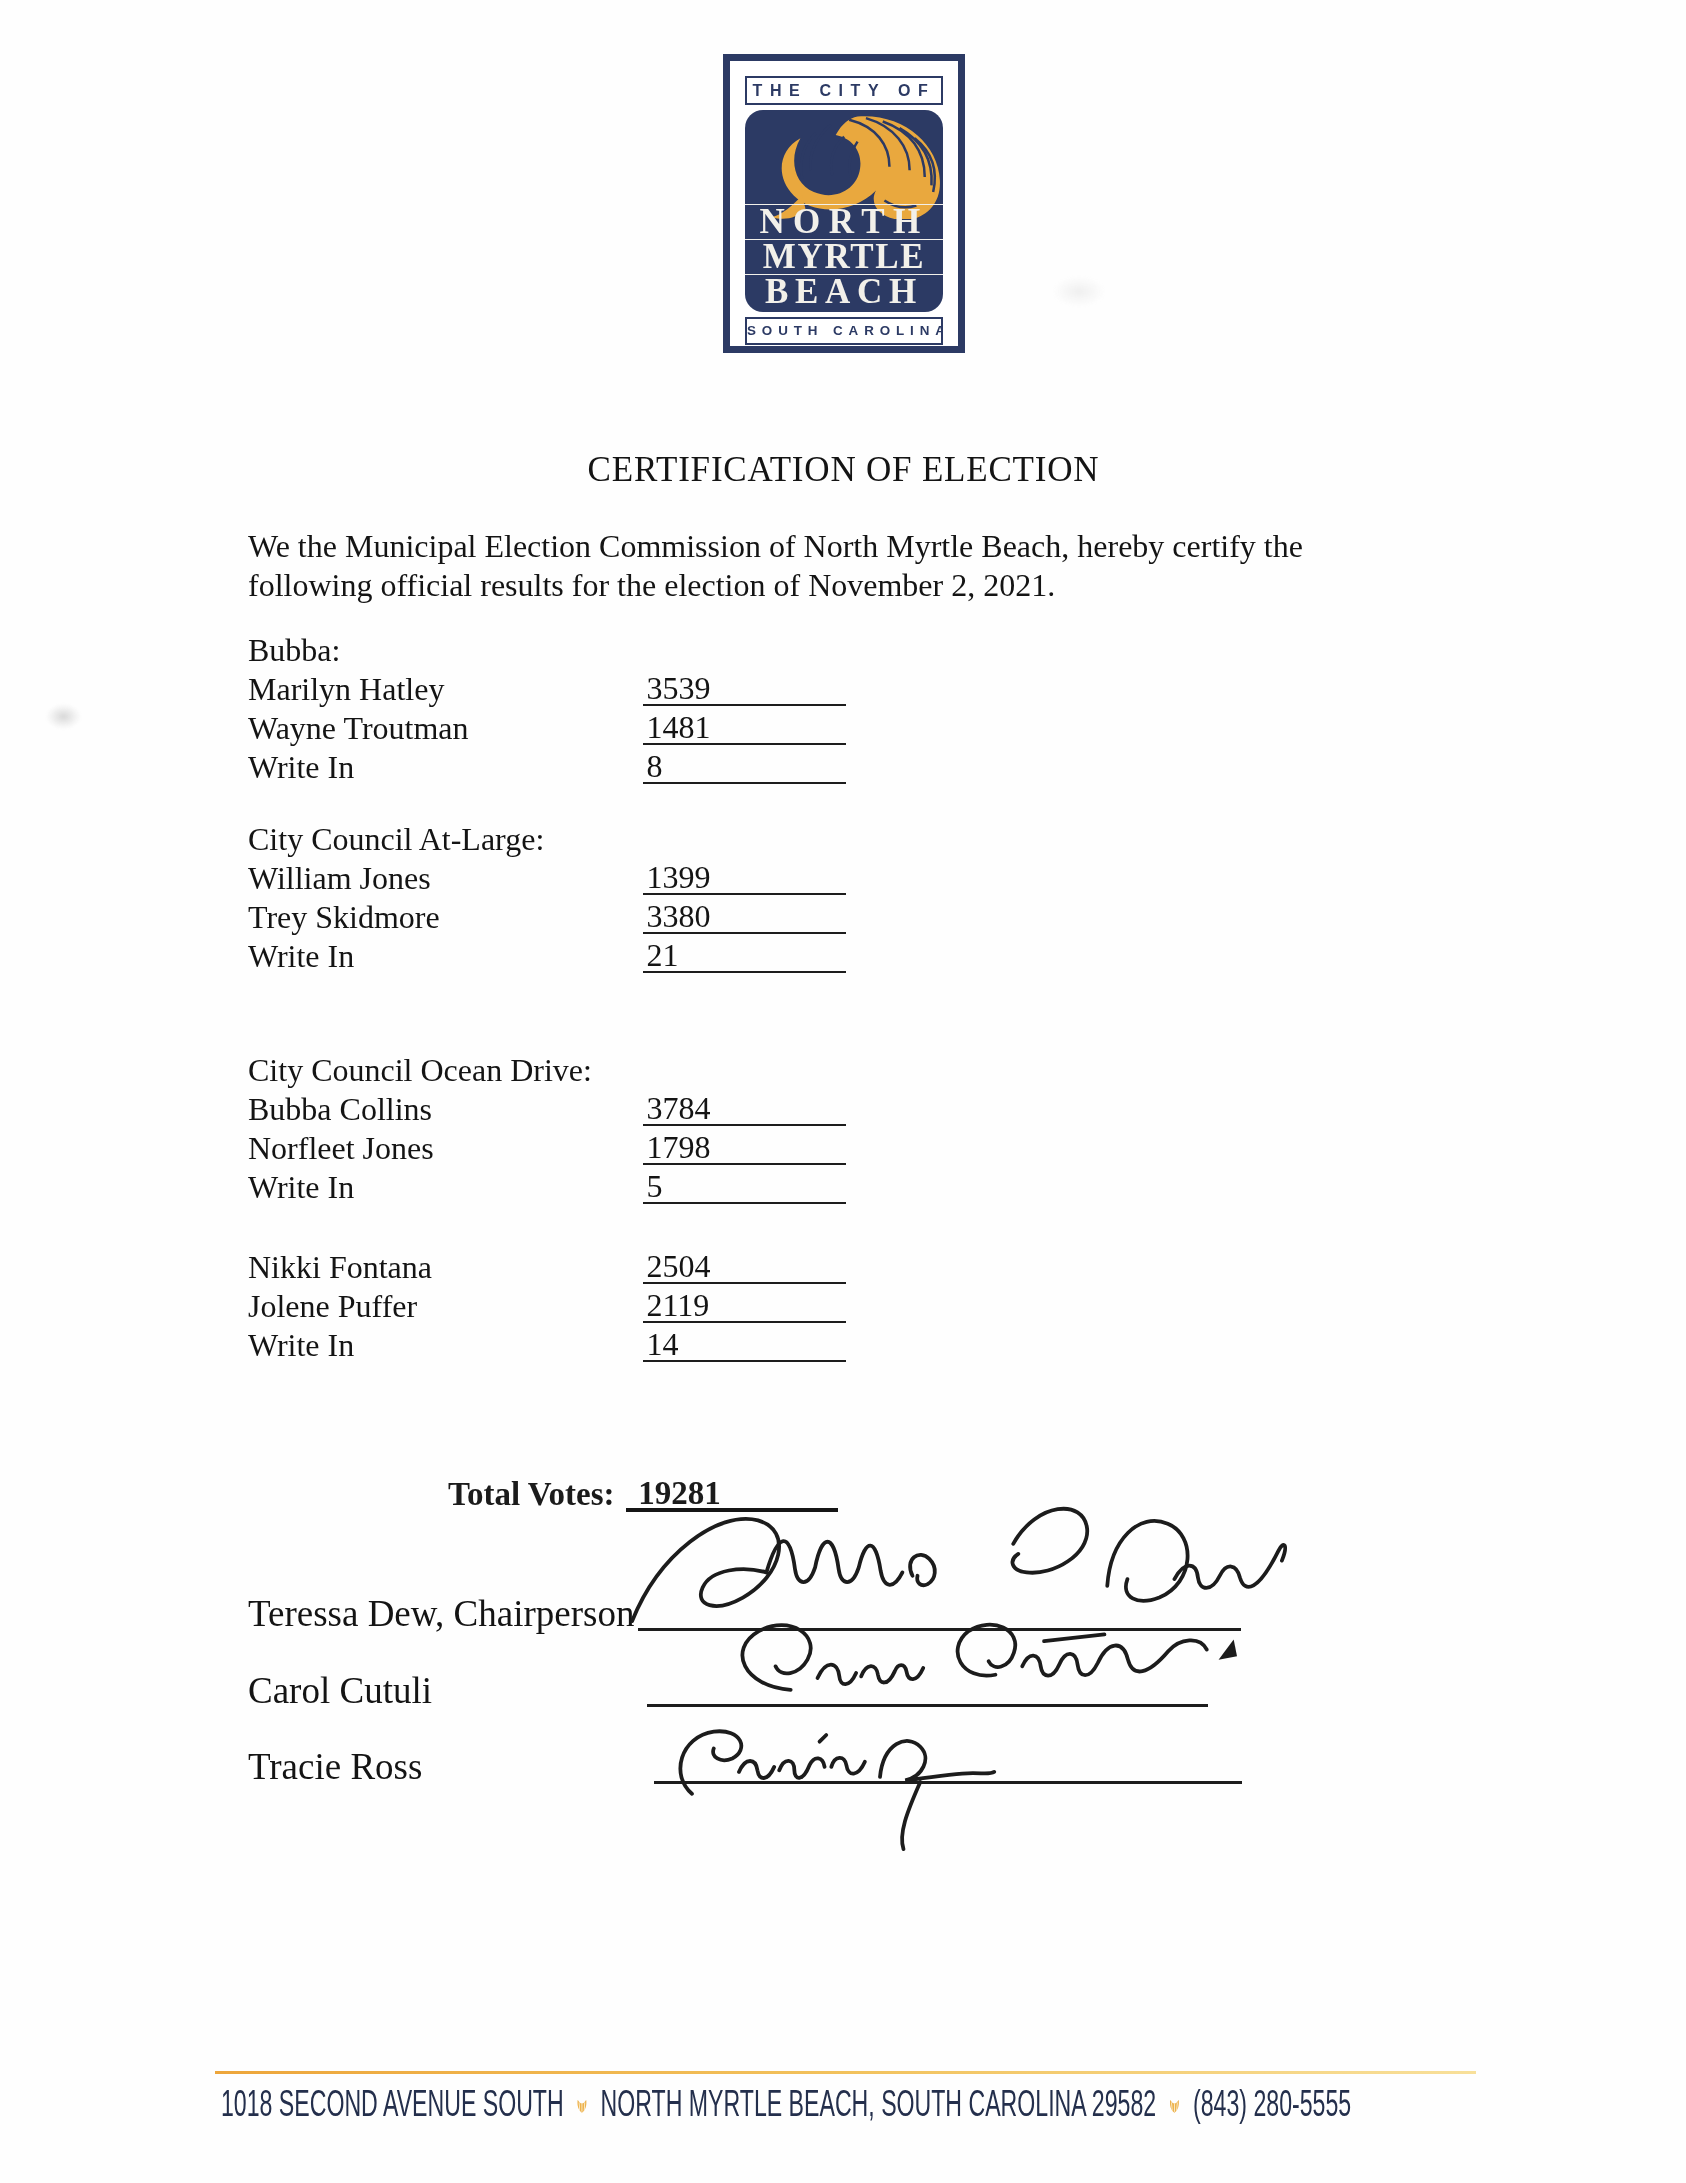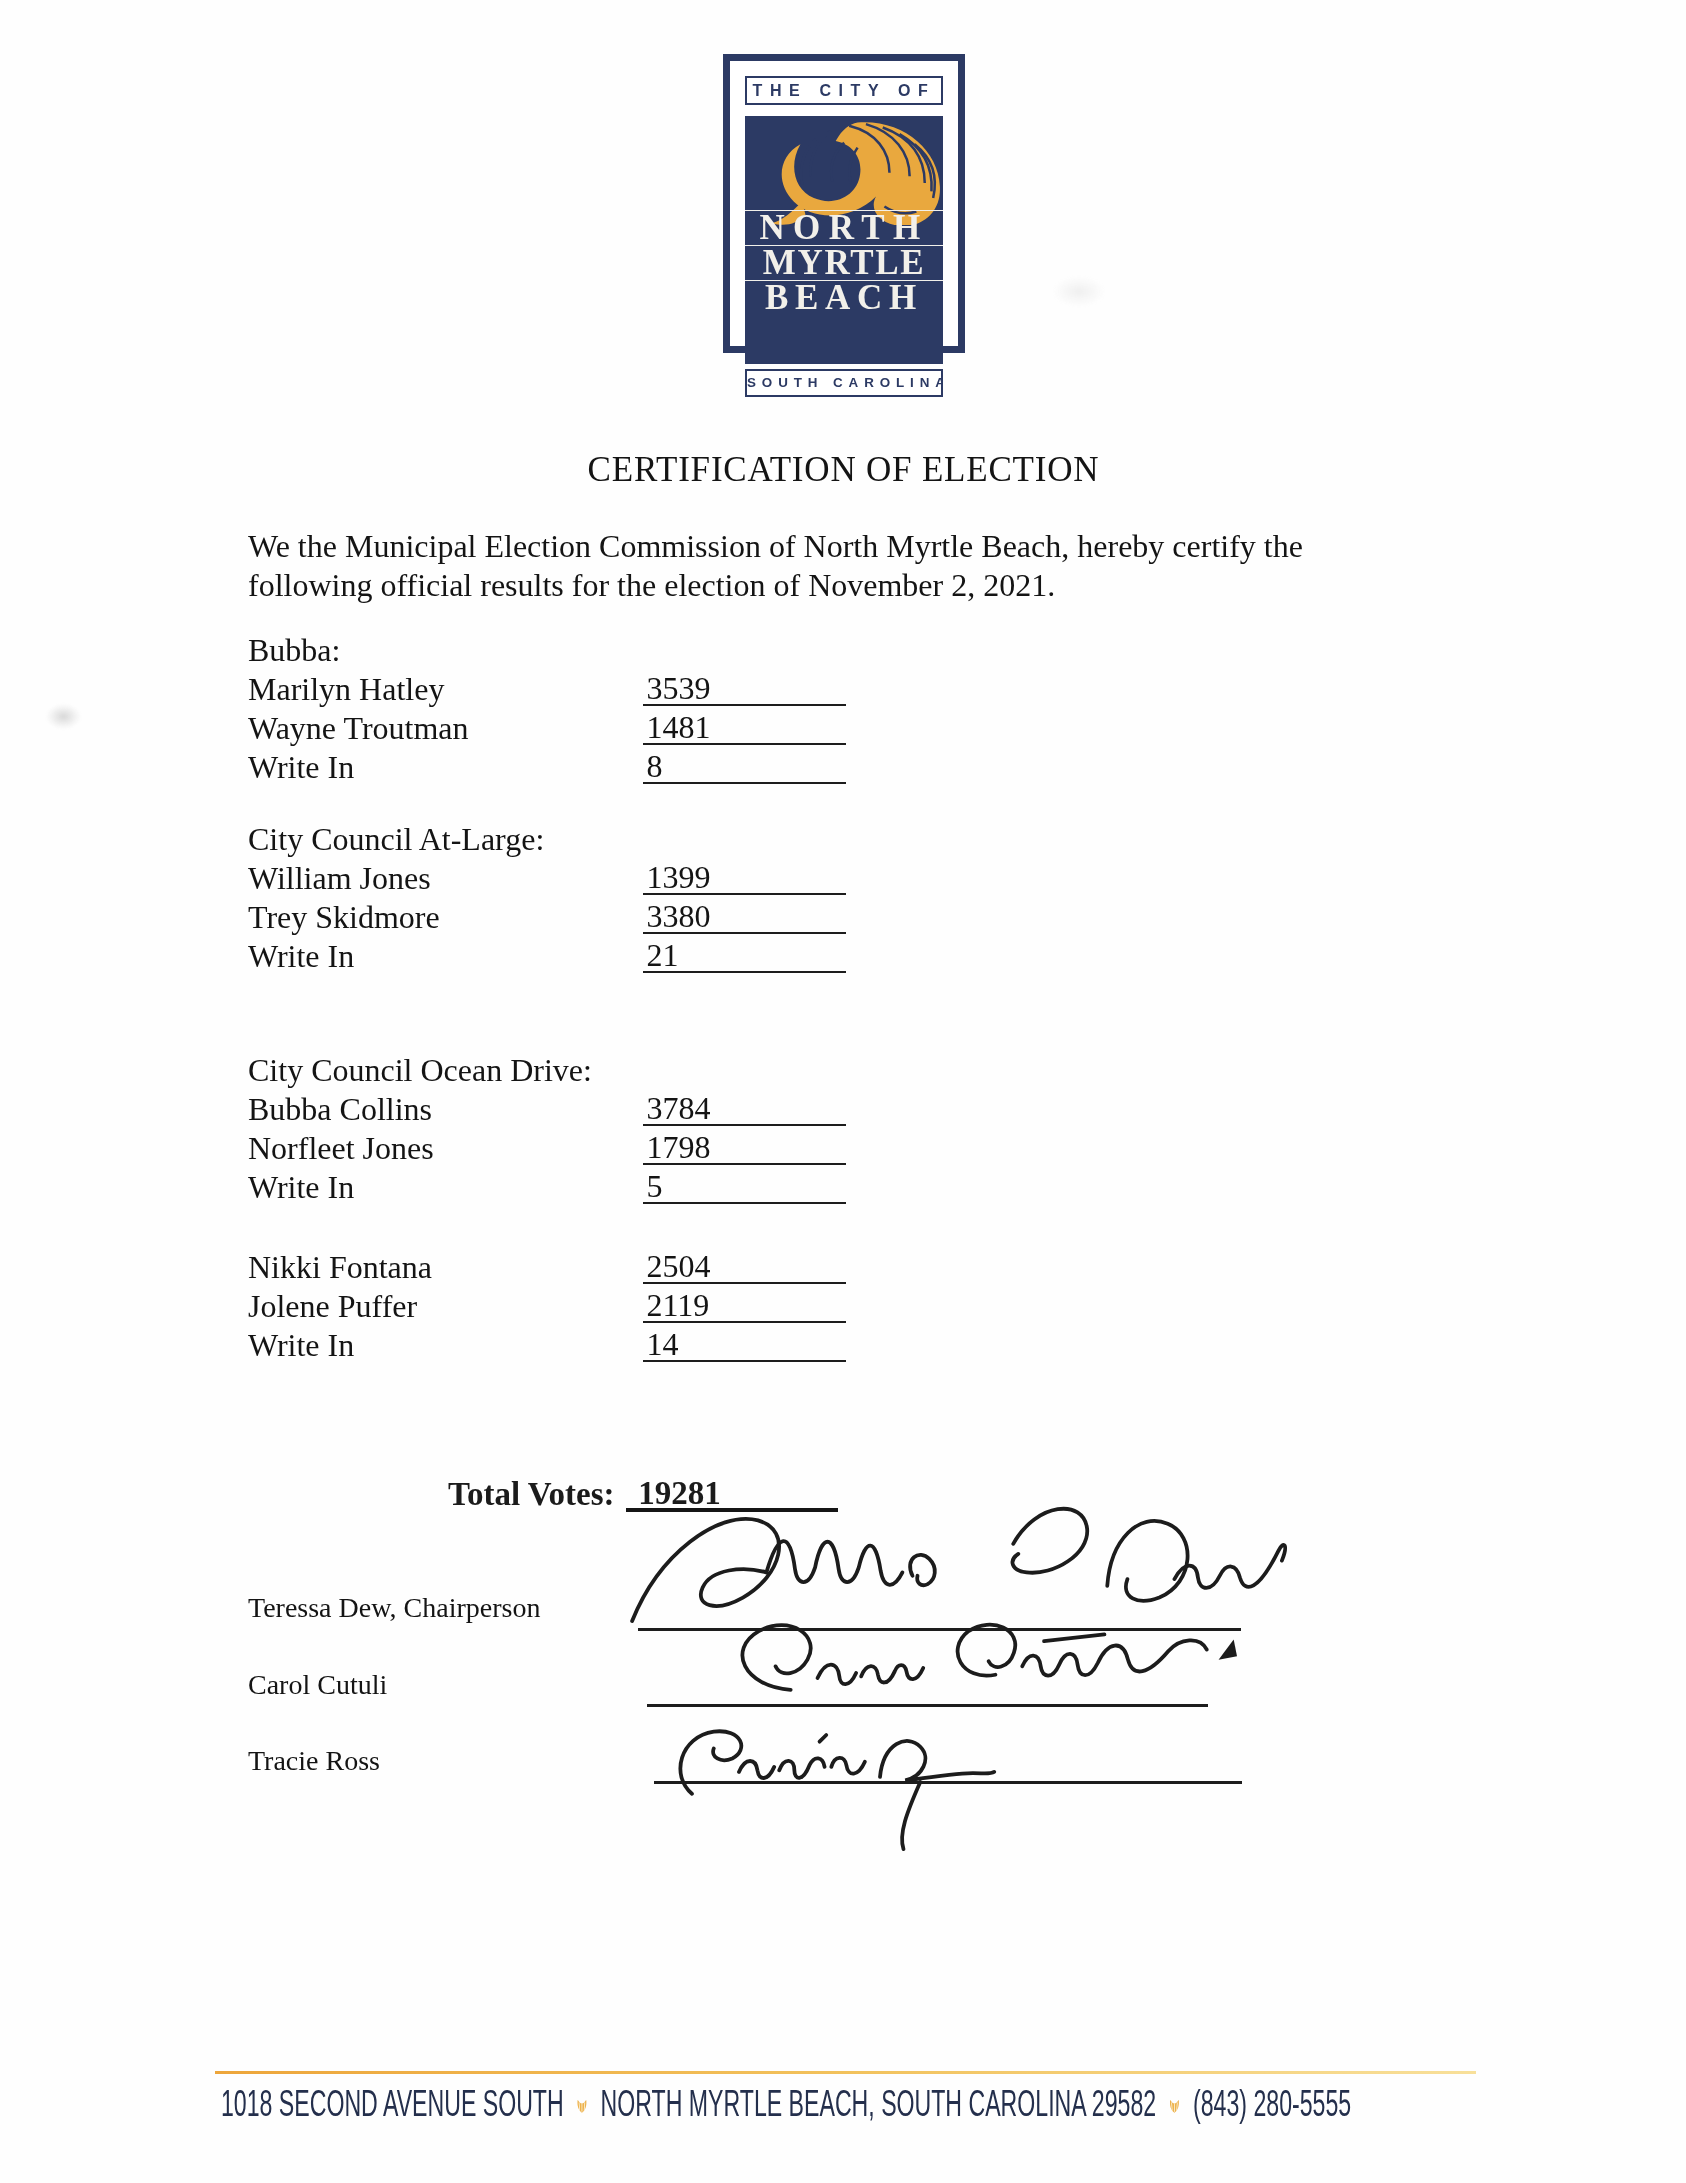--- a/index.html
+++ b/index.html
@@ -19,21 +19,21 @@
     padding:15px;
   }
   .logo-band{
     border:2.5px solid #2c3a64;background:#ffffff;color:#2c3a64;
     font-family:"Liberation Sans", sans-serif;font-weight:bold;
     text-align:center;white-space:nowrap;overflow:hidden;
   }
   .logo-band.top{font-size:16px;letter-spacing:7.6px;line-height:25px;height:25px;}
   .logo-band.bottom{font-size:13.4px;letter-spacing:5.9px;line-height:23.5px;height:23.5px;margin-top:5px;}
   .logo-main{
-    position:relative;margin-top:11px;background:#2c3a64;height:248px;overflow:hidden;
+    position:relative;margin-top:5px;background:#2c3a64;height:202px;overflow:hidden;border-radius:18px;
   }
   .logo-shell{position:absolute;left:5px;top:-1.7px;}
   .logo-words{position:absolute;left:0;right:0;top:94px;}
   .logo-word{
     color:#f2f0ea;font-weight:bold;text-align:center;
     border-top:1.7px solid #f2f0ea;
     font-size:35px;line-height:34px;height:34px;white-space:nowrap;
   }
   .logo-word.w1{letter-spacing:8.4px;}
   .logo-word.w2{letter-spacing:1.7px;}
@@ -66,21 +66,21 @@
   
   .total-row{position:absolute;left:448px;top:1475px;height:42px;font-size:33px;}
   .total-label{font-weight:bold;display:inline-block;line-height:39px;}
   .total-cell{
     display:inline-block;vertical-align:top;margin-left:11.8px;
     width:212px;height:37px;border-bottom:4.2px solid #151515;
     font-weight:bold;font-size:33px;line-height:37px;padding-left:11.8px;box-sizing:border-box;
   }
 
   
-  .sig-label{position:absolute;left:248px;font-size:28px;color:#141414;white-space:nowrap;}
+  .sig-label{position:absolute;left:248px;font-size:37px;color:#141414;white-space:nowrap;}
   .sig-line{position:absolute;height:2.5px;background:#1d1d1d;}
   .sig-svg{position:absolute;}
   .sig-svg path{fill:none;stroke:#1c1c1c;stroke-width:4.5;stroke-linecap:round;}
   .sig-svg path.filled{fill:#1c1c1c;stroke:none;}
 
   
   .footer-rule{
     position:absolute;left:215px;top:2071px;width:1261px;height:3.4px;
     background:linear-gradient(to right,#eda63b,#f2c25c,#f8e09a);
   }

